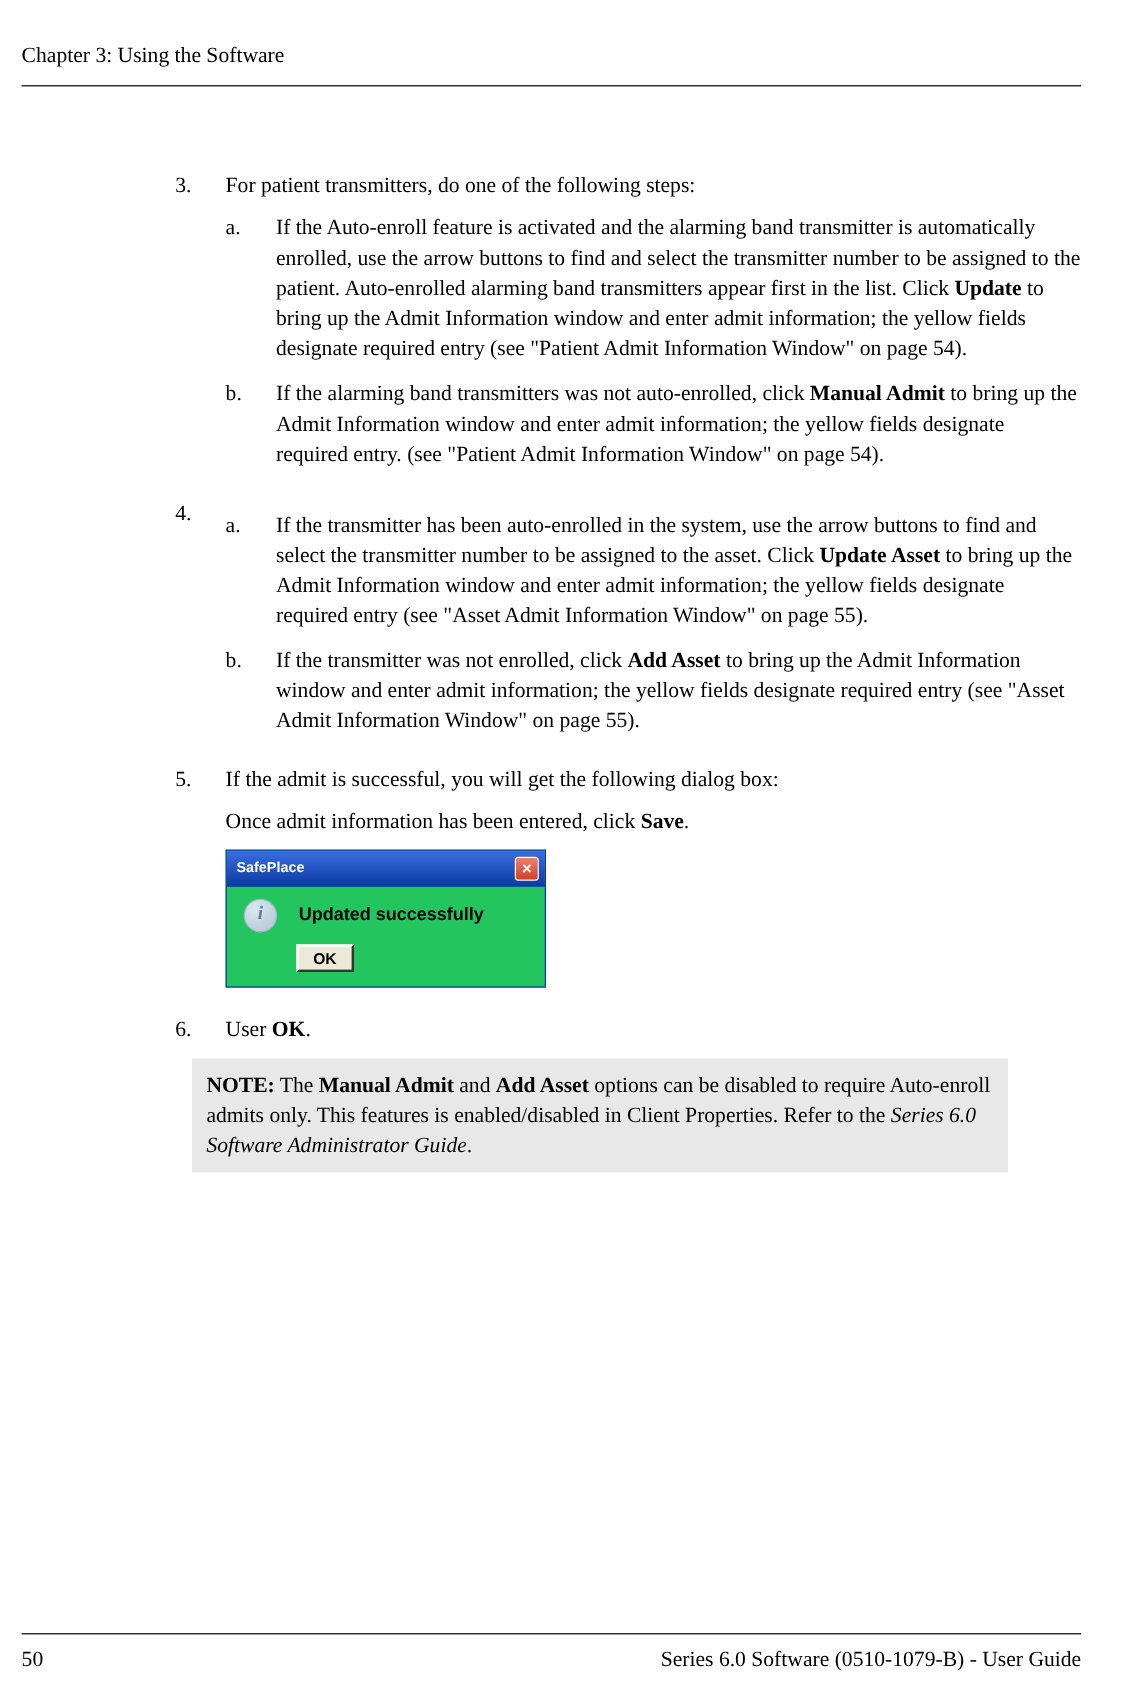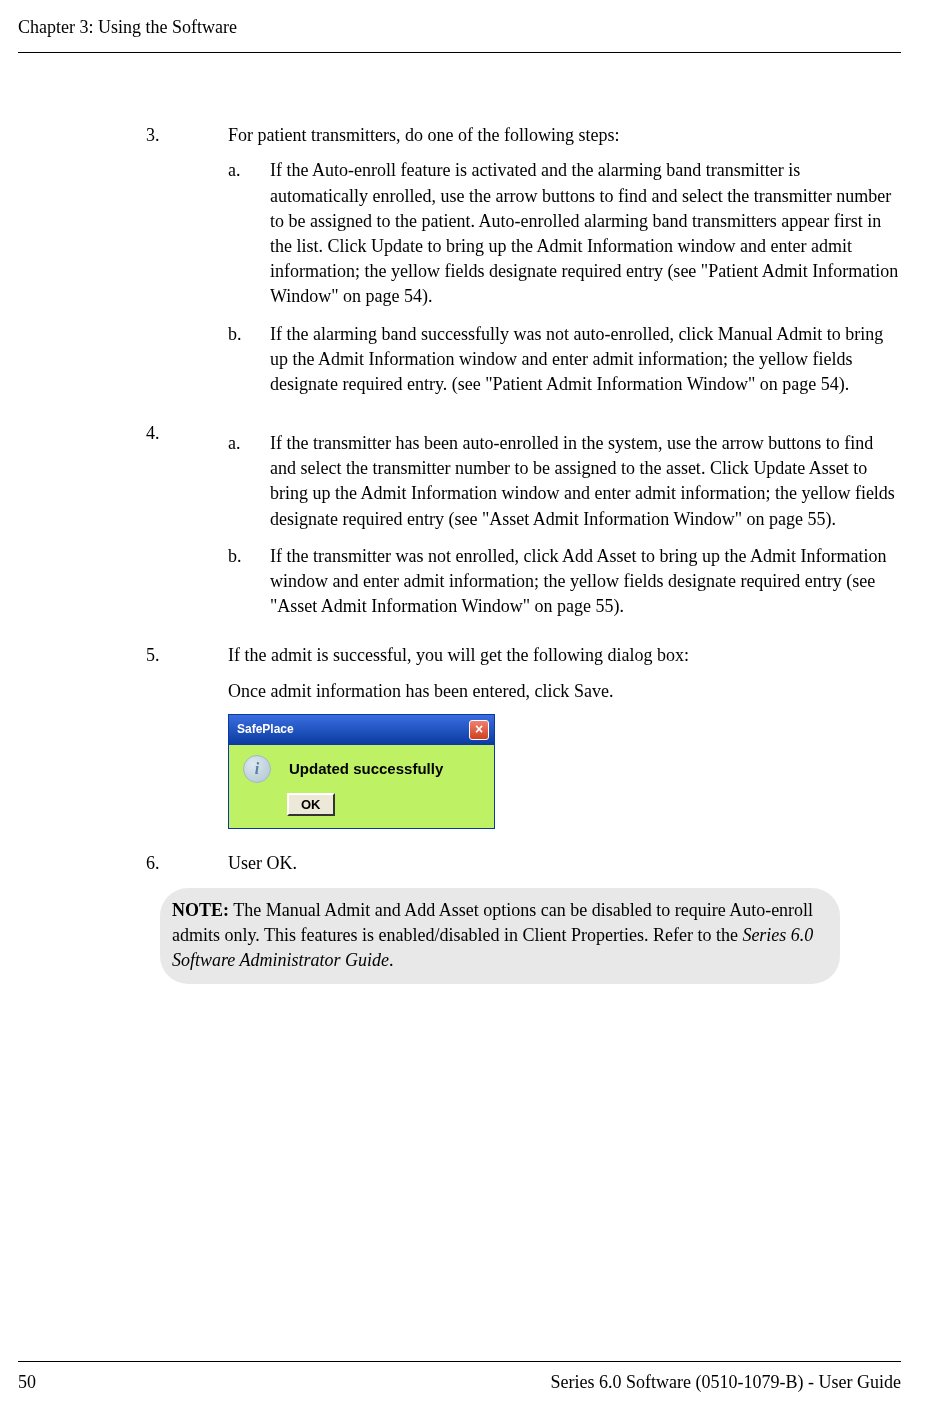--- a/index.html
+++ b/index.html
@@ -12,21 +12,21 @@
       font-size: 18px;
       line-height: 1.4;
       color: #000;
       background: #fff;
       width: 941px;
       height: 1420px;
       position: relative;
       padding: 0;
     }
     .page {
-      padding: 15px 40px 0 18px;
+      padding: 34px 40px 0 18px;
       height: 100%;
       position: relative;
     }
     .header-title {
       font-size: 18px;
       margin-bottom: 12px;
     }
     .header-rule {
       border: none;
       border-top: 1.5px solid #000;
@@ -42,49 +42,48 @@
     ol.main-list > li {
       display: flex;
       margin-bottom: 12px;
     }
     ol.main-list > li > .num {
       min-width: 42px;
       flex-shrink: 0;
     }
     ol.main-list > li > .body {
       flex: 1;
-      margin-left: 40px;
     }
     ol.sub-list {
       list-style: none;
       padding: 0;
       margin-top: 10px;
     }
     ol.sub-list > li {
       display: flex;
       margin-bottom: 12px;
     }
     ol.sub-list > li > .letter {
       min-width: 42px;
       flex-shrink: 0;
     }
     ol.sub-list > li > .sub-body {
       flex: 1;
     }
     .bold {
-      font-weight: normal;
+      font-weight: bold;
     }
     .para {
       margin-bottom: 10px;
     }
     .dialog-box {
       margin-top: 10px;
       width: 267px;
       border: 1px solid #0a3aa0;
-      background: #bef264;
+      background: #22c55e;
       font-family: Tahoma, Arial, sans-serif;
       font-size: 12px;
     }
     .dialog-titlebar {
       background: linear-gradient(to bottom, #3a6ee0 0%, #0a3aa0 100%);
       padding: 5px 5px 5px 8px;
       display: flex;
       justify-content: space-between;
       align-items: center;
       color: #fff;
@@ -146,21 +145,20 @@
       border-bottom-color: #888;
       margin-left: 50px;
       margin-bottom: 4px;
     }
     .note-box {
       background: #e8e8e8;
       padding: 10px 12px;
       margin-top: 2px;
       width: 680px;
       margin-left: 14px;
-      border-radius: 28px;
     }
     .note-label {
       font-weight: bold;
       text-transform: uppercase;
     }
     .italic {
       font-style: italic;
     }
     .footer {
       position: absolute;
@@ -199,21 +197,21 @@
           <ol class="sub-list">
             <li>
               <div class="letter">a.</div>
               <div class="sub-body">
                 <span class="body-text">If the Auto-enroll feature is activated and the alarming band transmitter is automatically enrolled, use the arrow buttons to find and select the transmitter number to be assigned to the patient. Auto-enrolled alarming band transmitters appear first in the list. Click </span><span class="bold">Update</span><span class="body-text"> to bring up the Admit Information window and enter admit information; the yellow fields designate required entry (see "Patient Admit Information Window" on page 54).</span>
               </div>
             </li>
             <li>
               <div class="letter">b.</div>
               <div class="sub-body">
-                <span class="body-text">If the alarming band successfully was not auto-enrolled, click </span><span class="bold">Manual Admit</span><span class="body-text"> to bring up the Admit Information window and enter admit information; the yellow fields designate required entry. (see "Patient Admit Information Window" on page 54).</span>
+                <span class="body-text">If the alarming band transmitters was not auto-enrolled, click </span><span class="bold">Manual Admit</span><span class="body-text"> to bring up the Admit Information window and enter admit information; the yellow fields designate required entry. (see "Patient Admit Information Window" on page 54).</span>
               </div>
             </li>
           </ol>
         </div>
       </li>
 
       <li>
         <div class="num">4.</div>
         <div class="body">
           <ol class="sub-list">

